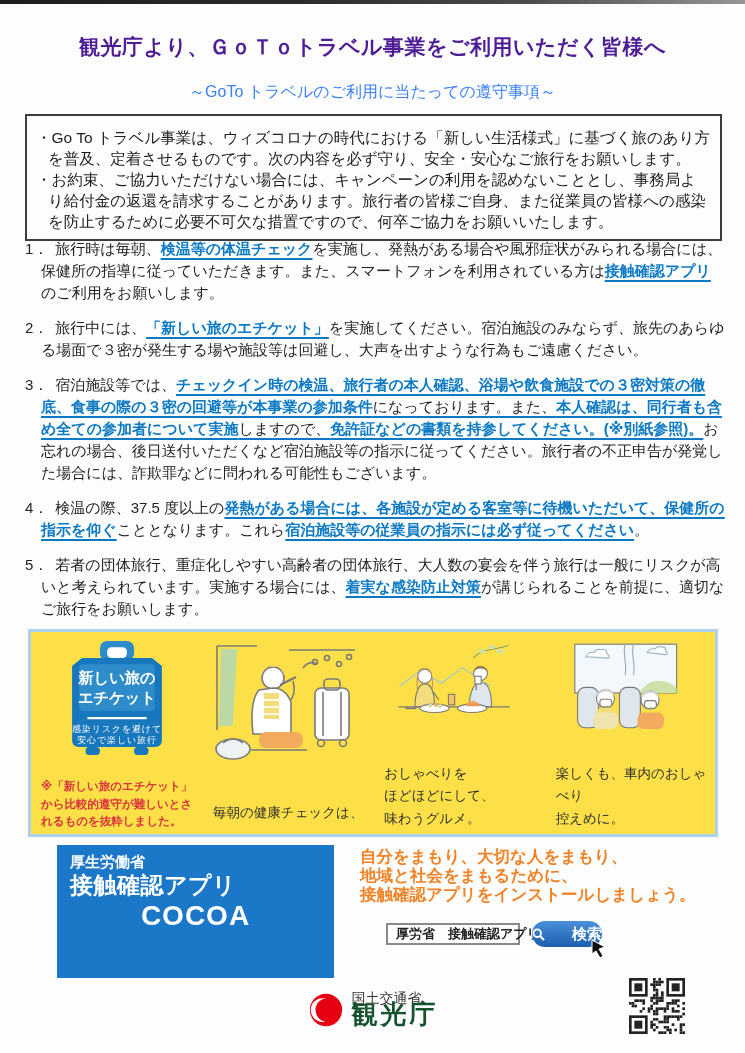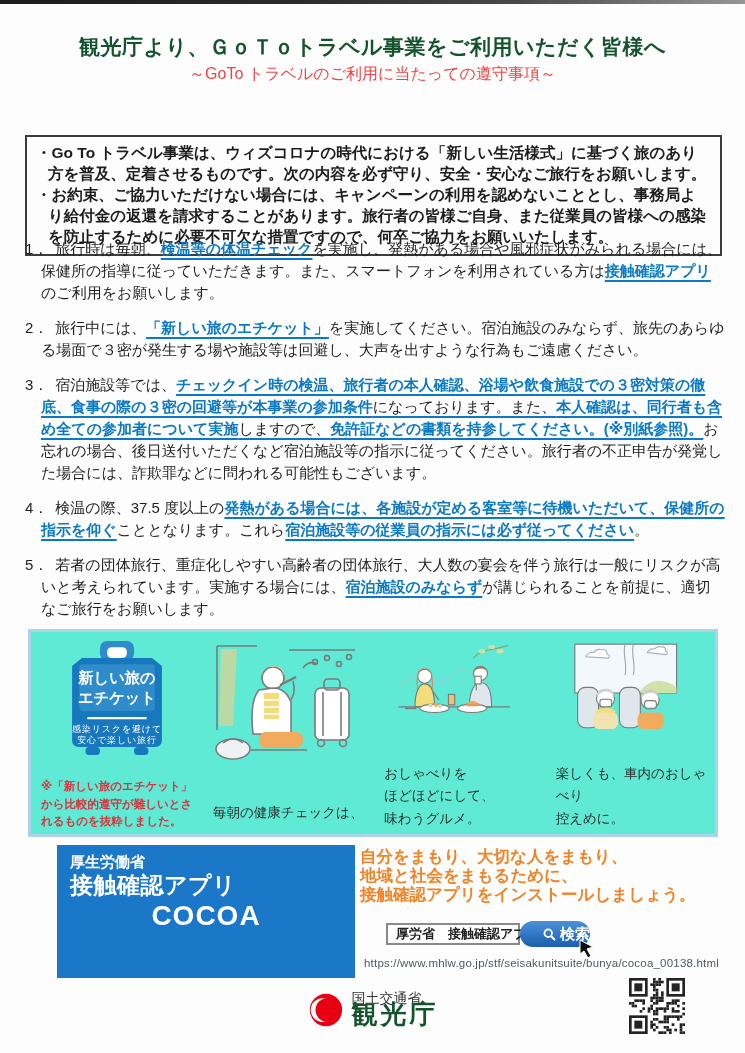--- a/index.html
+++ b/index.html
@@ -9,56 +9,56 @@
     --ink:#222;
   }
   *{box-sizing:border-box;}
   html,body{margin:0;padding:0;}
   body{width:745px;height:1053px;background:#fff;
        font-family:"Liberation Sans","DejaVu Sans",sans-serif;color:var(--ink);}
   .page{position:relative;width:745px;height:1053px;overflow:hidden;background:#fdfdfd;}
   .scan-bar{position:absolute;top:0;left:0;width:745px;height:4px;
     background:linear-gradient(to right,#1d1d1d,#2b2b2b 40%,#4a4a4a 70%,#969696);}
   header{position:absolute;top:33px;left:0;width:745px;text-align:center;}
-  .title{font-size:21px;font-weight:bold;color:#14532d;letter-spacing:.5px;margin:0;text-align:center;}
-  .subtitle{font-size:16px;color:#ef4444;margin-top:3px;}
+  .title{font-size:21px;font-weight:bold;color:#4c1d95;letter-spacing:.5px;margin:0;text-align:center;}
+  .subtitle{font-size:16px;color:#3b82f6;margin-top:21px;}
   .notice{font-size:16.5px;font-weight:bold;color:var(--headline-blue);margin-top:3px;}
   .intro-box{position:absolute;left:25px;top:114px;width:697px;border:2px solid #3c3c3c;
-    padding:5px 9px 7px;font-size:15.5px;font-weight:bold;line-height:21px;color:#1d1d1d;margin-top:21px;}
+    padding:11px 9px 7px;font-size:15.5px;font-weight:normal;line-height:21px;color:#1d1d1d;}
   .intro-box .bullet{padding-left:12px;text-indent:-12px;}
   .rules{position:absolute;left:25px;top:238px;width:700px;font-size:15px;line-height:22px;color:#1f1f1f;}
   .rules .item{padding-left:16px;text-indent:-16px;margin-bottom:13px;}
   .rules .num{margin-right:7px;}
   .seg-blue{color:var(--blue);font-weight:bold;text-decoration:underline;
     text-decoration-color:var(--blue);text-decoration-thickness:2px;text-underline-offset:4px;}
   .seg-plain-u{text-decoration:underline;text-decoration-color:var(--blue);
     text-decoration-thickness:2px;text-underline-offset:4px;}
   .etiquette{position:absolute;left:28px;top:629px;width:690px;height:208px;
-    border:3px solid var(--panel-border);background:#5eead4;display:flex;padding:8px 4px 4px 6px;}
+    border:3px solid var(--panel-border);background:#fde047;display:flex;padding:8px 4px 4px 6px;}
   .logo-col{width:160px;display:flex;flex-direction:column;align-items:center;}
   .red-note{font-size:11.5px;line-height:1.5;color:var(--red-note);font-weight:bold;
     width:152px;margin-top:8px;}
   .card{flex:1;display:flex;flex-direction:column;margin:0;padding:0 2px;gap:28px;}
   .card svg{display:block;margin:0 auto;}
   .card figcaption{font-size:13.5px;line-height:1.65;color:#2e2e2e;padding-left:14px;margin-top:6px;}
-  .cocoa-box{position:absolute;left:57px;top:845px;width:298px;height:133px;
+  .cocoa-box{position:absolute;left:57px;top:845px;width:277px;height:133px;
     background:var(--cocoa-blue);color:#fff;padding:7px 13px 10px;}
   .cocoa-box .l1{font-size:15px;font-weight:bold;line-height:19px;}
   .cocoa-box .l2{font-size:23px;font-weight:bold;line-height:28px;letter-spacing:.5px;}
   .cocoa-box .l4{font-size:28px;font-weight:bold;line-height:33px;letter-spacing:1px;text-align:center;}
   .cocoa-sub{font-size:12px;color:#d9e8f7;line-height:14px;margin-top:2px;}
   .cocoa-sub b{color:#fff;}
   .cocoa-right{position:absolute;left:360px;top:847px;width:366px;height:130px;}
   .slogan{font-size:16.5px;font-weight:bold;color:var(--orange);line-height:19px;}
   .search-row{position:absolute;left:26px;top:74px;display:flex;align-items:center;}
   .search-box{width:134px;height:22px;border:2px solid #8a8a8a;background:#fff;
     display:flex;align-items:center;padding:0 8px;font-size:13px;font-weight:bold;color:#222;white-space:nowrap;}
-  .search-btn{position:relative;margin-left:0;width:70px;height:26px;border-radius:13px;
+  .search-btn{position:relative;margin-left:12px;width:70px;height:26px;border-radius:13px;
     background:linear-gradient(#4a90d9,#1b5fae);color:#fff;display:flex;align-items:center;
-    justify-content:flex-end;font-size:15px;font-weight:bold;gap:4px;}
+    justify-content:space-between;font-size:15px;font-weight:bold;gap:4px;}
   .cursor-arrow{position:absolute;right:-6px;bottom:-12px;}
   .qr{position:absolute;left:243px;top:57px;width:56px;height:56px;}
   .url{position:absolute;left:4px;top:110px;font-size:11.5px;color:#4e5866;letter-spacing:.2px;}
   footer{position:absolute;left:50%;top:991px;transform:translateX(-50%);
     display:flex;align-items:center;gap:7px;}
   .agency-text .parent{font-size:14px;color:#333;line-height:11px;}
   .agency-text .agency{font-size:26px;font-weight:bold;color:#14532d;letter-spacing:3px;line-height:24px;font-family:Liberation Mono, monospace;}
   svg text{font-family:"Liberation Sans","DejaVu Sans",sans-serif;}
 </style>
 </head>
@@ -75,21 +75,21 @@
   <section class="intro-box">
       <div class="bullet">・Go To トラベル事業は、ウィズコロナの時代における「新しい生活様式」に基づく旅のあり方を普及、定着させるものです。次の内容を必ず守り、安全・安心なご旅行をお願いします。</div>
       <div class="bullet">・お約束、ご協力いただけない場合には、キャンペーンの利用を認めないこととし、事務局より給付金の返還を請求することがあります。旅行者の皆様ご自身、また従業員の皆様への感染を防止するために必要不可欠な措置ですので、何卒ご協力をお願いいたします。</div>
     </section>
 
   <section class="rules">
       <div class="item"><span class="num">1．</span><span class="seg-plain">旅行時は毎朝、</span><span class="seg-blue">検温等の体温チェック</span><span class="seg-plain">を実施し、発熱がある場合や風邪症状がみられる場合には、保健所の指導に従っていただきます。また、スマートフォンを利用されている方は</span><span class="seg-blue">接触確認アプリ</span><span class="seg-plain">のご利用をお願いします。</span></div>
       <div class="item"><span class="num">2．</span><span class="seg-plain">旅行中には、</span><span class="seg-blue">「新しい旅のエチケット」</span><span class="seg-plain">を実施してください。宿泊施設のみならず、旅先のあらゆる場面で３密が発生する場や施設等は回避し、大声を出すような行為もご遠慮ください。</span></div>
       <div class="item"><span class="num">3．</span><span class="seg-plain">宿泊施設等では、</span><span class="seg-blue">チェックイン時の検温、旅行者の本人確認、浴場や飲食施設での３密対策の徹底、食事の際の３密の回避等が本事業の参加条件</span><span class="seg-plain-u">になっております。また、</span><span class="seg-blue">本人確認は、同行者も含め全ての参加者について実施</span><span class="seg-plain-u">しますので、</span><span class="seg-blue">免許証などの書類を持参してください。(※別紙参照)。</span><span class="seg-plain">お忘れの場合、後日送付いただくなど宿泊施設等の指示に従ってください。旅行者の不正申告が発覚した場合には、詐欺罪などに問われる可能性もございます。</span></div>
       <div class="item"><span class="num">4．</span><span class="seg-plain">検温の際、37.5 度以上の</span><span class="seg-blue">発熱がある場合には、各施設が定める客室等に待機いただいて、保健所の指示を仰ぐ</span><span class="seg-plain">こととなります。これら</span><span class="seg-blue">宿泊施設等の従業員の指示には必ず従ってください</span><span class="seg-plain">。</span></div>
-      <div class="item"><span class="num">5．</span><span class="seg-plain">若者の団体旅行、重症化しやすい高齢者の団体旅行、大人数の宴会を伴う旅行は一般にリスクが高いと考えられています。実施する場合には、</span><span class="seg-blue">宿泊施設のみならず</span><span class="seg-plain">が講じられることを前提に、適切なご旅行をお願いします。</span></div>
+      <div class="item"><span class="num">5．</span><span class="seg-plain">若者の団体旅行、重症化しやすい高齢者の団体旅行、大人数の宴会を伴う旅行は一般にリスクが高いと考えられています。実施する場合には、</span><span class="seg-blue">着実な感染防止対策</span><span class="seg-plain">が講じられることを前提に、適切なご旅行をお願いします。</span></div>
     </section>
 
   <section class="etiquette">
     <div class="logo-col">
       <svg width="122" height="136" viewBox="0 0 130 145">
         <rect x="46" y="1" width="38" height="22" rx="8" fill="#2e8cca"></rect>
         <rect x="54" y="8" width="22" height="12" rx="5" fill="#fff"></rect>
         <path d="M15,29 L26,20 H104 L115,29 V112 Q115,119 107,119 H23 Q15,119 15,112 Z" fill="#1878be"></path>
         <rect x="23" y="27" width="84" height="52" rx="4" fill="#2e8cca"></rect>
         <text x="65" y="48" text-anchor="middle" font-size="17" font-weight="bold" fill="#fff">新しい旅の</text>
@@ -345,21 +345,20 @@
             <rect x="2.6666666666666665" y="2.6666666666666665" width="13.333333333333332" height="13.333333333333332" fill="#fff"></rect>
             <rect x="5.333333333333333" y="5.333333333333333" width="8" height="8" fill="#232323"></rect>
             <rect x="37.33333333333333" y="0" width="18.666666666666664" height="18.666666666666664" fill="#232323"></rect>
             <rect x="40" y="2.6666666666666665" width="13.333333333333332" height="13.333333333333332" fill="#fff"></rect>
             <rect x="42.666666666666664" y="5.333333333333333" width="8" height="8" fill="#232323"></rect>
             <rect x="0" y="37.33333333333333" width="18.666666666666664" height="18.666666666666664" fill="#232323"></rect>
             <rect x="2.6666666666666665" y="40" width="13.333333333333332" height="13.333333333333332" fill="#fff"></rect>
             <rect x="5.333333333333333" y="42.666666666666664" width="8" height="8" fill="#232323"></rect>
           </svg></div>
     </div>
-    <div class="url">https://www.mhlw.go.jp/stf/seisakunitsuite/bunya/cocoa_00138.html</div>
   </section>
 
   <footer>
     <svg width="38" height="38" viewBox="0 0 40 40">
       <circle cx="20" cy="20" r="17" fill="#e60012"></circle>
       <circle cx="16.5" cy="20" r="12.5" fill="#fff"></circle>
       <circle cx="21.5" cy="20" r="12.5" fill="#e60012"></circle>
     </svg>
     <div class="agency-text">
       <div class="parent">国土交通省</div>

